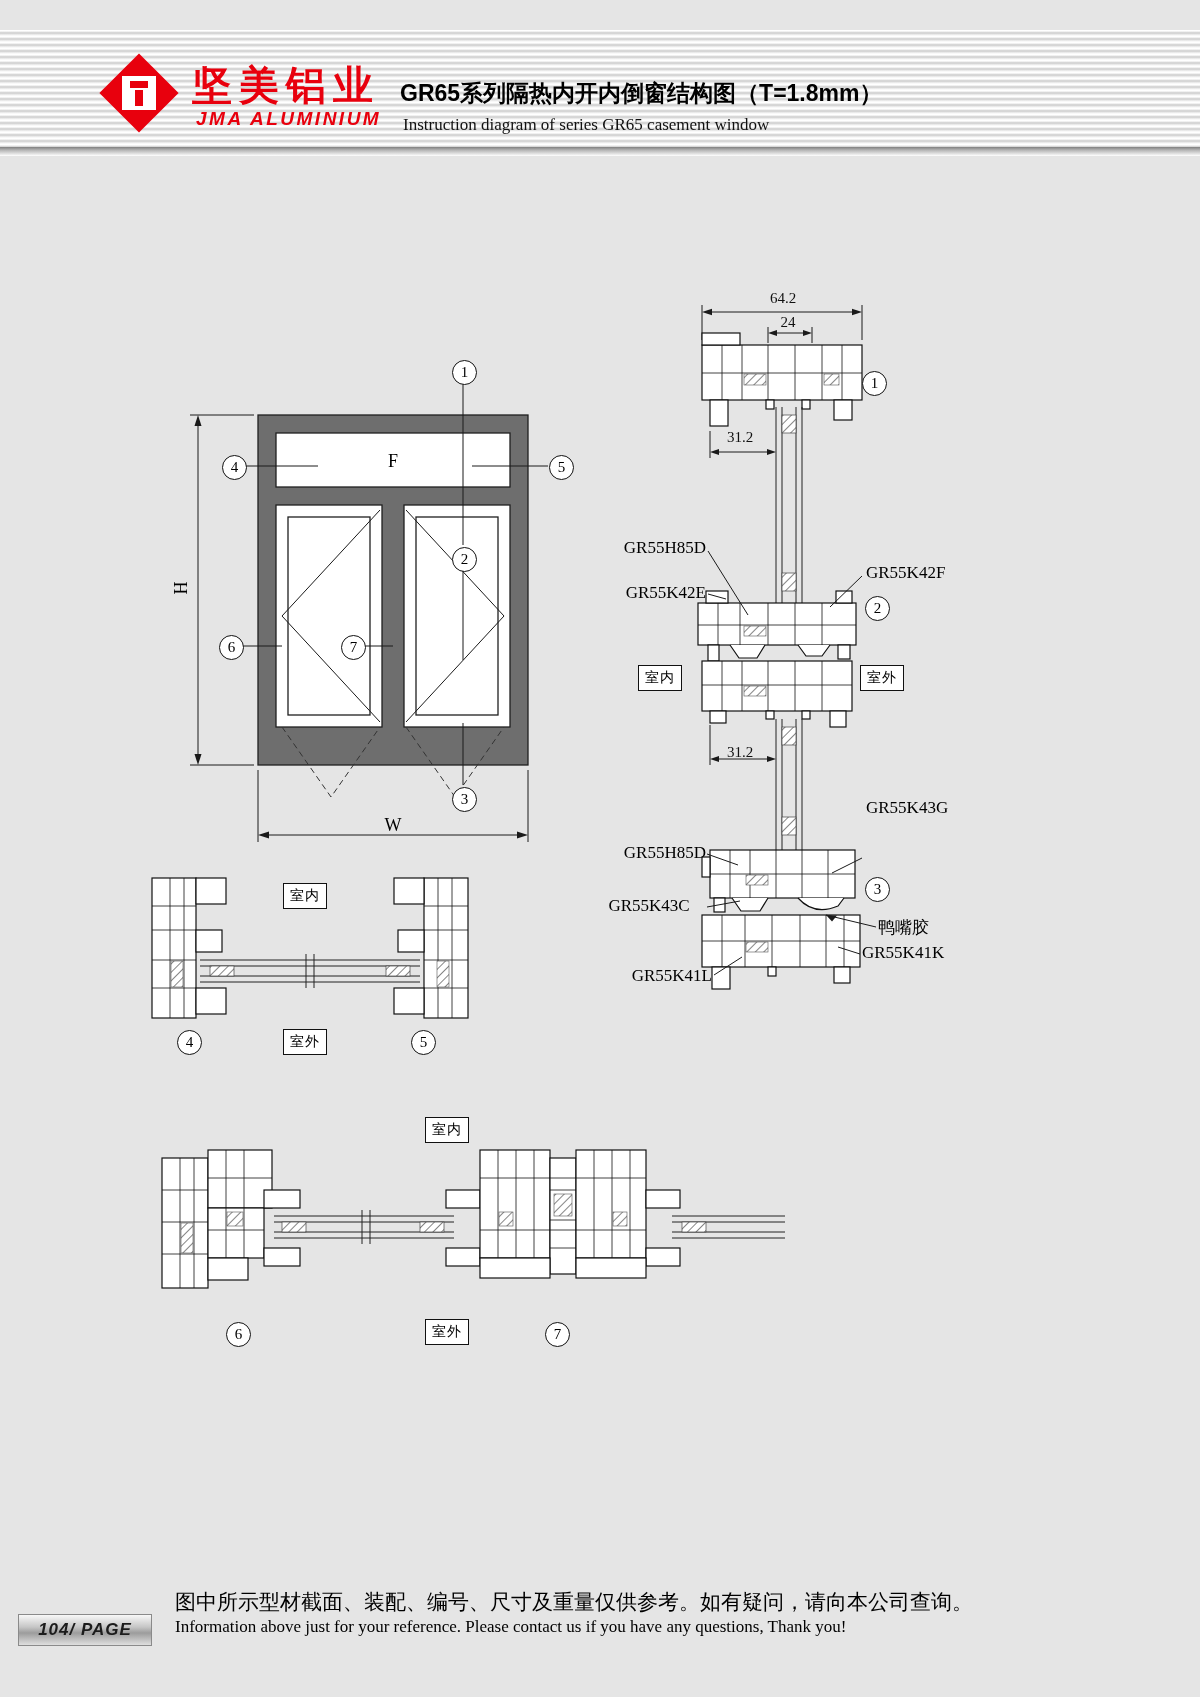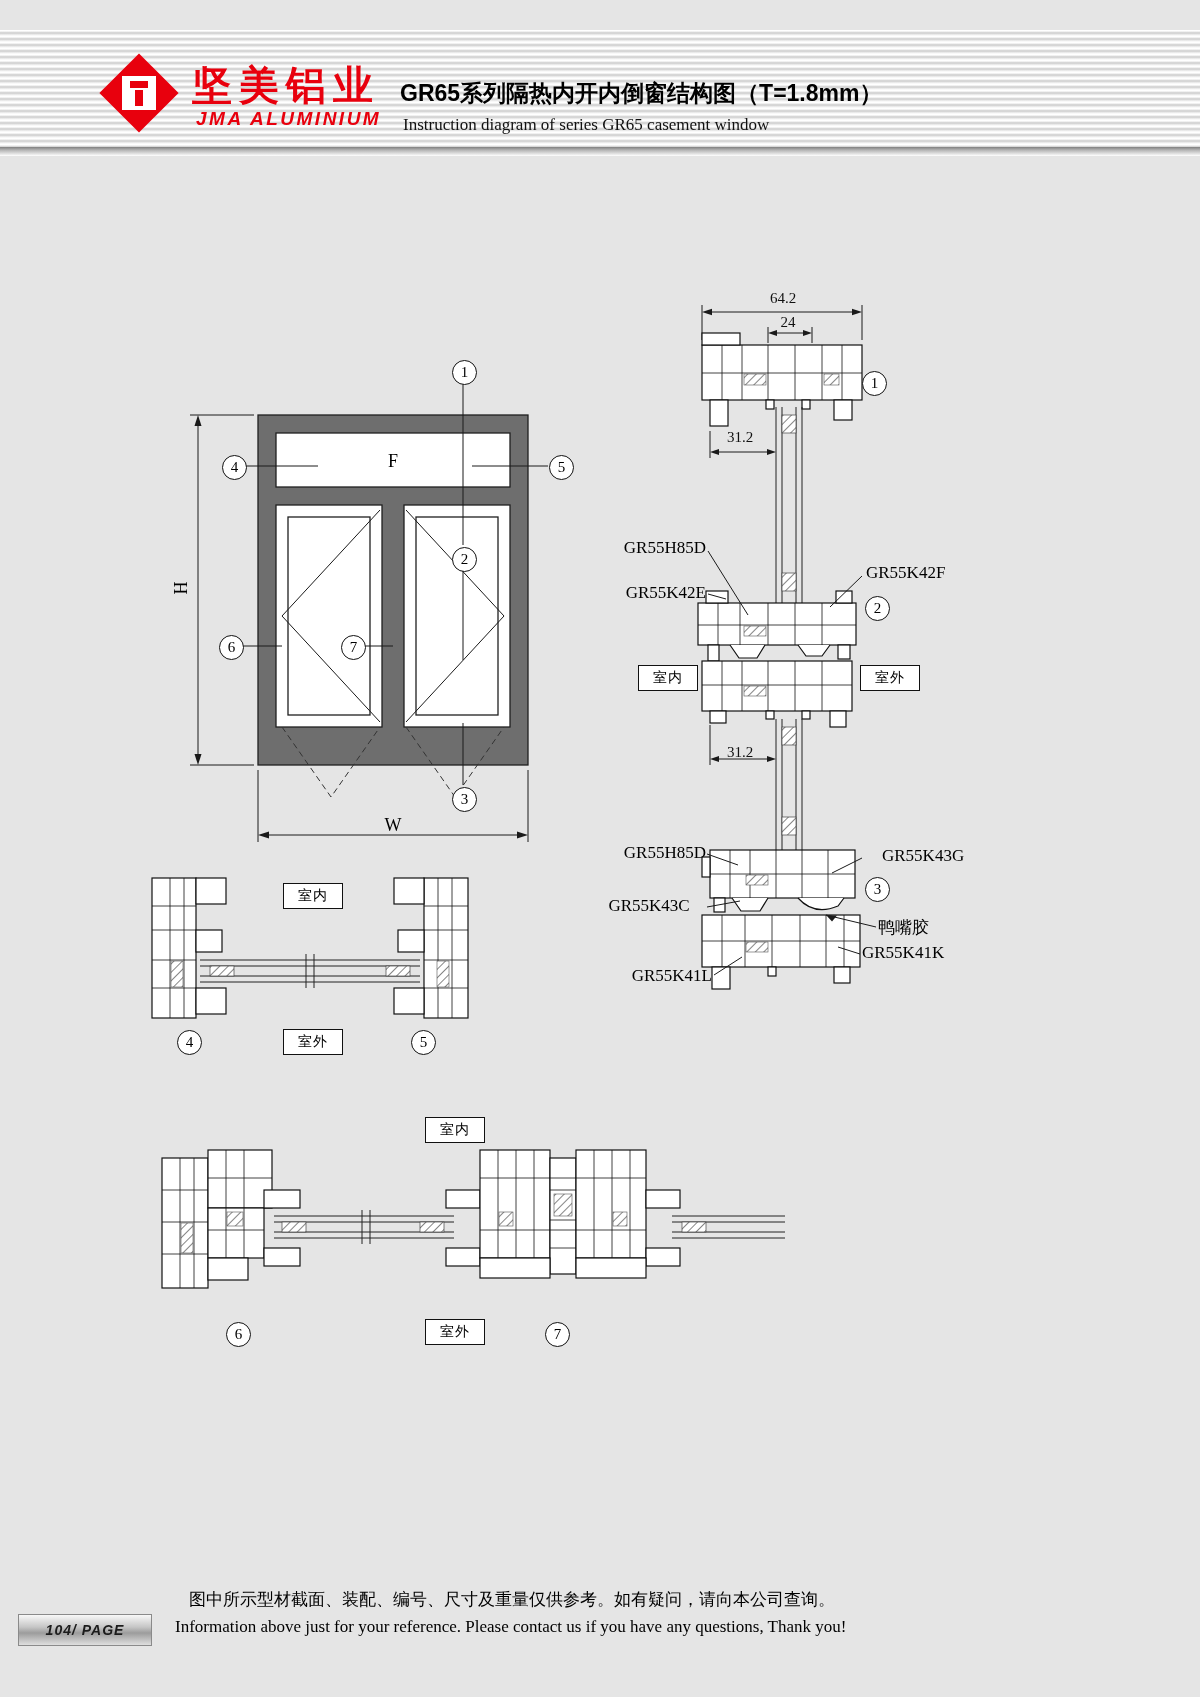--- a/index.html
+++ b/index.html
@@ -13,30 +13,30 @@
   .ridge{left:0;top:147px;width:1200px;height:9px;
     background:linear-gradient(180deg,#7f7f7f 0%,#b5b5b5 35%,#e8e8e8 80%,#ffffff 100%);}
   .brand-cn{font-size:40px;font-weight:700;color:#e8000d;letter-spacing:7px;white-space:nowrap;}
   .brand-en{font-size:19px;font-weight:700;font-style:italic;color:#e8000d;letter-spacing:2.5px;white-space:nowrap;}
   .title-cn{font-size:23px;font-weight:700;color:#000;white-space:nowrap;}
   .title-en{font-size:17px;font-family:"Liberation Serif",serif;color:#111;white-space:nowrap;}
   
   .callout{width:23px;height:23px;border:1.3px solid #111;border-radius:50%;background:#fff;
     display:flex;align-items:center;justify-content:center;
     font:15px/1 "Liberation Serif",serif;color:#000;}
-  .roombox{border:1.2px solid #111;background:#fff;padding:3px 14px;font-size:14px;letter-spacing:1px;white-space:nowrap;}
+  .roombox{border:1.2px solid #111;background:#fff;padding:3px 6px;font-size:14px;letter-spacing:1px;white-space:nowrap;}
   .dim{font:15px "Liberation Serif",serif;color:#111;}
   .plabel{font:17px "Liberation Serif",serif;color:#000;white-space:nowrap;}
   .axis{font:18px "Liberation Serif",serif;color:#000;}
   
   .page-badge{left:18px;top:1614px;width:132px;height:30px;
     background:linear-gradient(180deg,#f8f8f8,#c6c6c6 40%,#9c9c9c 60%,#dedede);
     border:1px solid #8a8a8a;display:flex;align-items:center;justify-content:center;
-    font-style:italic;font-weight:700;font-size:14px;color:#1c1c1c;letter-spacing:1px;}
-  .note-cn{left:175px;top:1588px;font-size:17px;color:#000;white-space:nowrap;margin-left:14px;}
+    font-style:italic;font-weight:700;font-size:17px;color:#1c1c1c;letter-spacing:1px;}
+  .note-cn{left:175px;top:1588px;font-size:21px;color:#000;white-space:nowrap;}
   .note-en{left:175px;top:1617px;font-size:17px;font-family:"Liberation Serif",serif;color:#000;white-space:nowrap;}
 </style>
 </head>
 <body>
 
 <svg width="0" height="0" style="position:absolute">
   <defs>
     <pattern id="hatch45" width="6" height="6" patternUnits="userSpaceOnUse" patternTransform="rotate(45)">
       <rect width="6" height="6" fill="#ffffff"></rect>
       <line x1="0" y1="0" x2="0" y2="6" stroke="#666" stroke-width="1.6"></line>
@@ -262,21 +262,21 @@
   <div class="abs plabel" style="left:592px;top:583px;width:114px;text-align:right;">GR55K42E</div>
   <div class="abs plabel" style="left:866px;top:563px;">GR55K42F</div>
   <div class="abs callout" style="left:865px;top:596px;">2</div>
   <div class="abs roombox" style="left:638px;top:665px;">室内</div>
   <div class="abs roombox" style="left:860px;top:665px;">室外</div>
   <div class="abs dim" style="left:710px;top:744px;width:60px;text-align:center;">31.2</div>
 
   <div class="abs plabel" style="left:592px;top:843px;width:114px;text-align:right;">GR55H85D</div>
   <div class="abs plabel" style="left:592px;top:896px;width:114px;text-align:center;">GR55K43C</div>
   <div class="abs plabel" style="left:598px;top:966px;width:114px;text-align:right;">GR55K41L</div>
-  <div class="abs plabel" style="left:866px;top:846px;margin-left:16px;">GR55K43G</div>
+  <div class="abs plabel" style="left:866px;top:798px;">GR55K43G</div>
   <div class="abs callout" style="left:865px;top:877px;">3</div>
   <div class="abs plabel" style="left:878px;top:916px;">鸭嘴胶</div>
   <div class="abs plabel" style="left:862px;top:943px;">GR55K41K</div>
 
   <svg class="abs" style="left:130px;top:860px;" width="390" height="200" viewBox="0 0 390 200">
     <g stroke="#111" stroke-width="1.2" fill="#fff">
       <rect x="22" y="18" width="44" height="140"></rect>
       <rect x="66" y="18" width="30" height="26"></rect>
       <rect x="66" y="70" width="26" height="22"></rect>
       <rect x="66" y="128" width="30" height="26"></rect>

